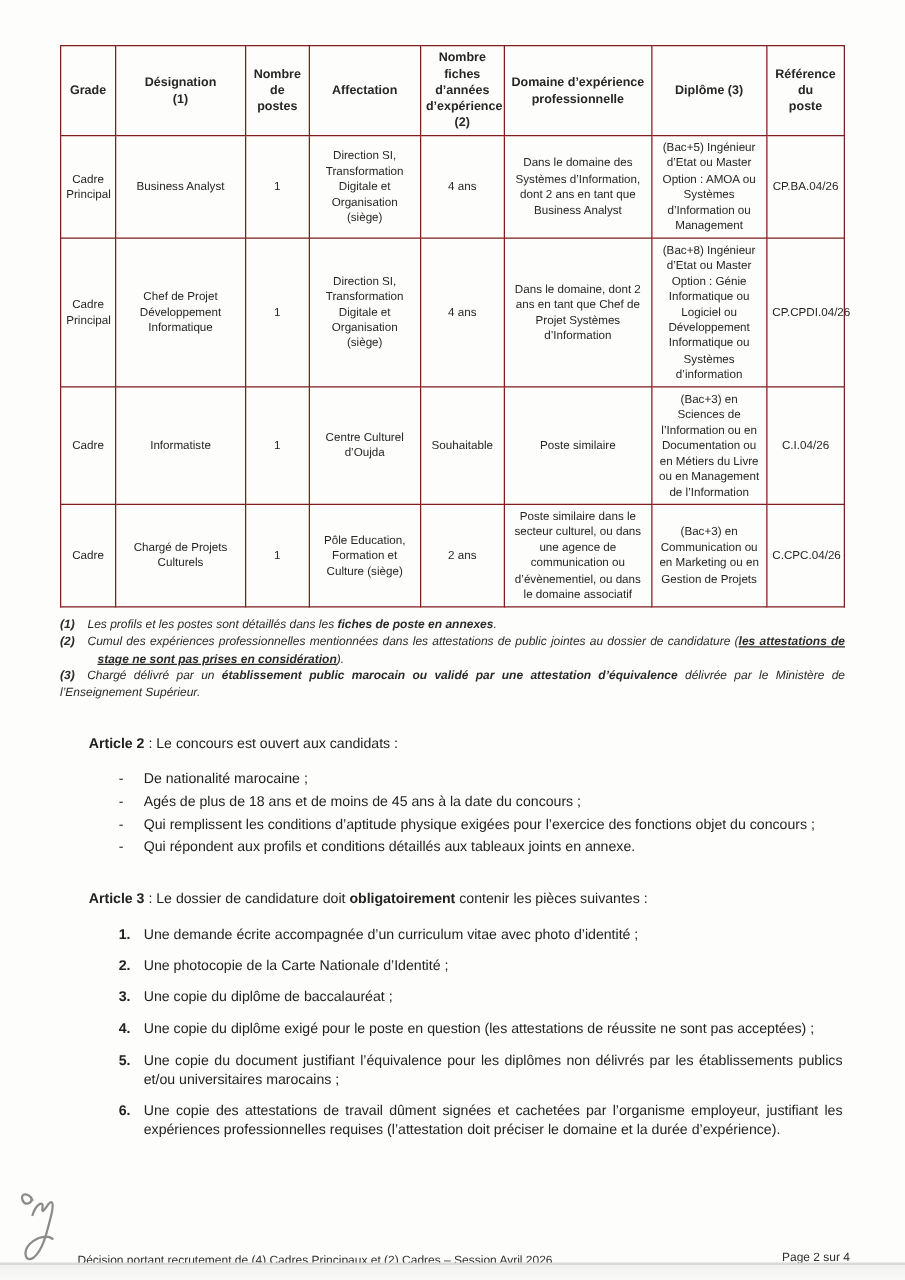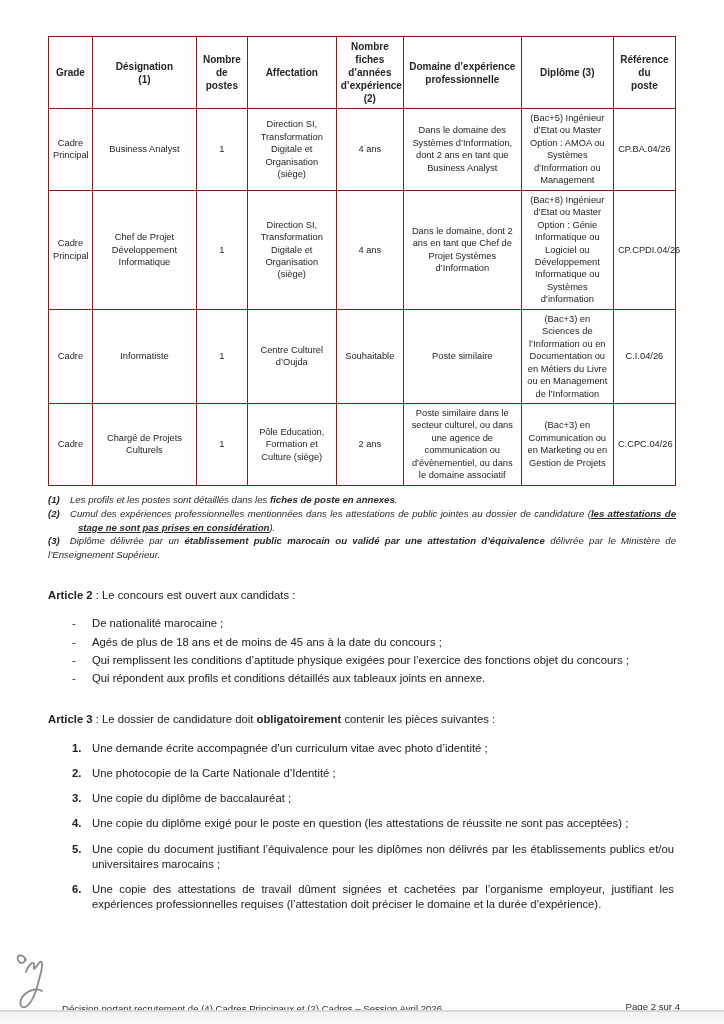--- a/index.html
+++ b/index.html
@@ -34,21 +34,21 @@
   
   .footnotes { margin-top:7px; font-style:italic; font-size:9.6px; line-height:1.45; color:#2a2a2a; }
   .footnote { text-align:justify; }
   .footnote.hang { padding-left:30px; text-indent:-30px; }
   .fn-num { font-weight:bold; display:inline-block; width:22px; text-indent:0; }
   .footnote.nohang .fn-num { width:auto; margin-right:10px; }
   .b { font-weight:bold; }
   .u { text-decoration:underline; }
 
   
-  .article { margin-top:26px; font-size:11.3px; line-height:1.35; color:#222; }
+  .article { margin-top:26px; font-size:11.3px; line-height:1.35; color:#222;margin-left:23px; }
   .article .heading { margin:0 0 13px 0; }
   .list { margin:0; }
   .li-row { display:flex; margin:0 0 5px 0; }
   .li-row .marker { width:20px; flex:0 0 20px; text-align:left; margin-left:24px; }
   .li-row .marker.num { font-weight:bold; }
   .li-row .txt { flex:1; text-align:justify; padding-right:2px; }
   .article2 .li-row { margin-bottom:3px; }
   .article3 .li-row { margin-bottom:10px; }
 
   
@@ -161,21 +161,21 @@
             <td>Poste similaire dans le secteur culturel, ou dans une agence de communication ou d’évènementiel, ou dans le domaine associatif</td>
             <td>(Bac+3) en Communication ou en Marketing ou en Gestion de Projets</td>
             <td>C.CPC.04/26</td>
           </tr>
         </tbody>
     </table>
 
     <div class="footnotes" id="footnotes">
         <div class="footnote hang"><span class="fn-num">(1)</span><span>Les profils et les postes sont détaillés dans les </span><span class="b">fiches de poste en annexes</span><span>.</span></div>
         <div class="footnote hang"><span class="fn-num">(2)</span><span>Cumul des expériences professionnelles mentionnées dans les attestations de public jointes au dossier de candidature (</span><span class="b u">les attestations de stage ne sont pas prises en considération</span><span>).</span></div>
-        <div class="footnote nohang"><span class="fn-num">(3)</span><span>Diplôme délivrée par un </span><span class="b">établissement public marocain ou validé par une attestation d’équivalence</span><span> délivrée par le Ministère de l’Enseignement Supérieur.</span></div>
+        <div class="footnote nohang"><span class="fn-num">(3)</span><span>Chargé délivré par un </span><span class="b">établissement public marocain ou validé par une attestation d’équivalence</span><span> délivrée par le Ministère de l’Enseignement Supérieur.</span></div>
       </div>
 
     <div class="article article2">
       <p class="heading" id="a2-heading"><span class="b">Article 2</span><span> : Le concours est ouvert aux candidats :</span></p>
       <div class="list" id="a2-list">
           <div class="li-row">
             <span class="marker">-</span>
             <span class="txt">De nationalité marocaine ;</span>
           </div>
           <div class="li-row">

